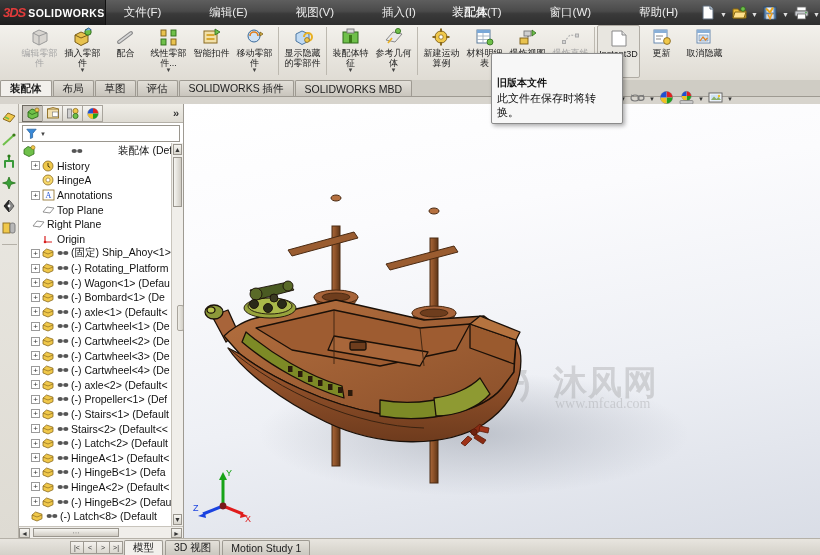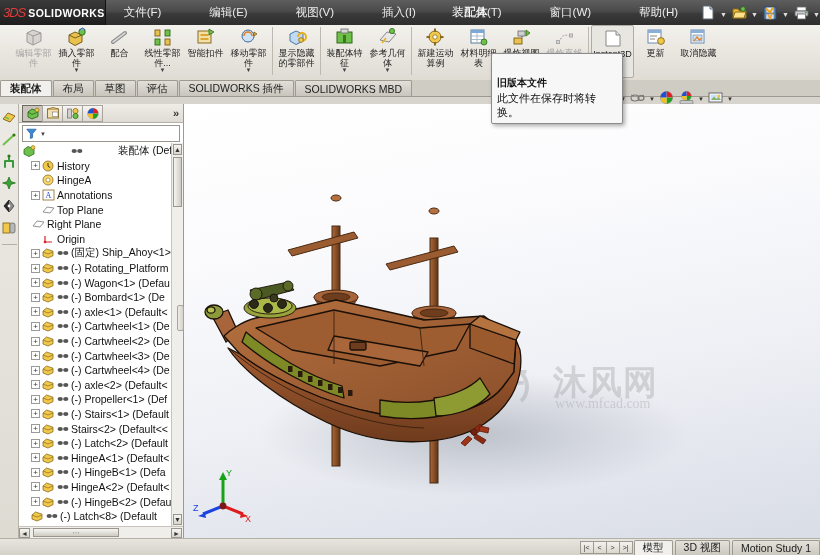--- a/index.html
+++ b/index.html
@@ -20,21 +20,21 @@
     background: linear-gradient(180deg,#5e5e5e 0%,#4a4a4a 45%,#3a3a3a 55%,#2e2e2e 100%);
     display: flex; align-items: center;
   }
   .sw-logo {
     width: 108px; height: 25px;
     background: linear-gradient(180deg,#3a3a3a,#1d1d1d);
     display: flex; align-items: center; padding-left: 3px;
     border-right: 1px solid #111;
   }
   .sw-logo .ds {
-    color: #e23b3b; font-weight: normal; font-size: 13px; font-style: italic;
+    color: #e23b3b; font-weight: bold; font-size: 13px; font-style: italic;
     letter-spacing: -1px; margin-right: 3px; text-align: right;
   }
   .sw-logo .swname {
     color: #fff; font-weight: bold; font-size: 10.5px; letter-spacing: 0.4px;
   }
   .menu-items { display: flex; align-items: center; margin-left: 10px; gap: 32px; }
   .menu-item {
     color: #ececec; font-size: 11.5px; padding: 3px 8px; white-space: nowrap;
     cursor: default;
   }
@@ -54,21 +54,21 @@
     display: flex; align-items: center; justify-content: center;
     color: #fff; font-size: 12px; pointer-events: none;
   }
   .doc-title span { margin-left: 120px; }
 
   
   .ribbon {
     position: absolute; left: 0; top: 25px; width: 820px; height: 66px;
     background: linear-gradient(180deg,#f3f1ec 0%,#e6e3dc 55%,#dcd8d0 100%);
     border-bottom: 1px solid #b5b1a8;
-    display: flex; align-items: flex-start; padding-left: 12px;
+    display: flex; align-items: flex-start; padding-left: 18px;
   }
   .rb-cmd {
     width: 43px; height: 53px; display: flex; flex-direction: column;
     align-items: center; padding-top: 2px; cursor: default; position: relative;
   }
   .rb-cmd .ico { width: 22px; height: 21px; position: relative; }
   .rb-cmd .lbl {
     font-size: 9px; line-height: 9.6px; text-align: center; color: #222;
     margin-top: 1px; width: 42px; word-break: break-all;
   }
@@ -219,21 +219,21 @@
   
   .ship { position: absolute; left: 0; top: 0; width: 636px; height: 434px; }
 
   
   .triad { position: absolute; left: 8px; top: 360px; width: 62px; height: 62px; }
 
   
   .bottombar {
     position: absolute; left: 0; top: 538px; width: 820px; height: 17px;
     background: linear-gradient(180deg,#e8e5df,#d4d1c9);
-    border-top: 1px solid #b5b1a8; display: flex; align-items: center; justify-content: flex-end;
+    border-top: 1px solid #b5b1a8; display: flex; align-items: center;
   }
   .bb-navs { display: flex; margin-left: 70px; }
   .bb-nav { width: 14px; height: 13px; border: 1px solid #9e9a92;
     background: linear-gradient(180deg,#f4f2ee,#dad7cf); font-size: 7px;
     text-align: center; line-height: 12px; color: #333; margin-right: -1px; }
   .bb-tab {
     height: 15px; padding: 0 8px; display: flex; align-items: center;
     font-size: 10.5px; color: #1c1c1c; border: 1px solid #9e9a92;
     background: linear-gradient(180deg,#e4e1da,#cbc8c0); margin-left: 2px;
     border-bottom: none; border-radius: 2px 2px 0 0; white-space: nowrap;

